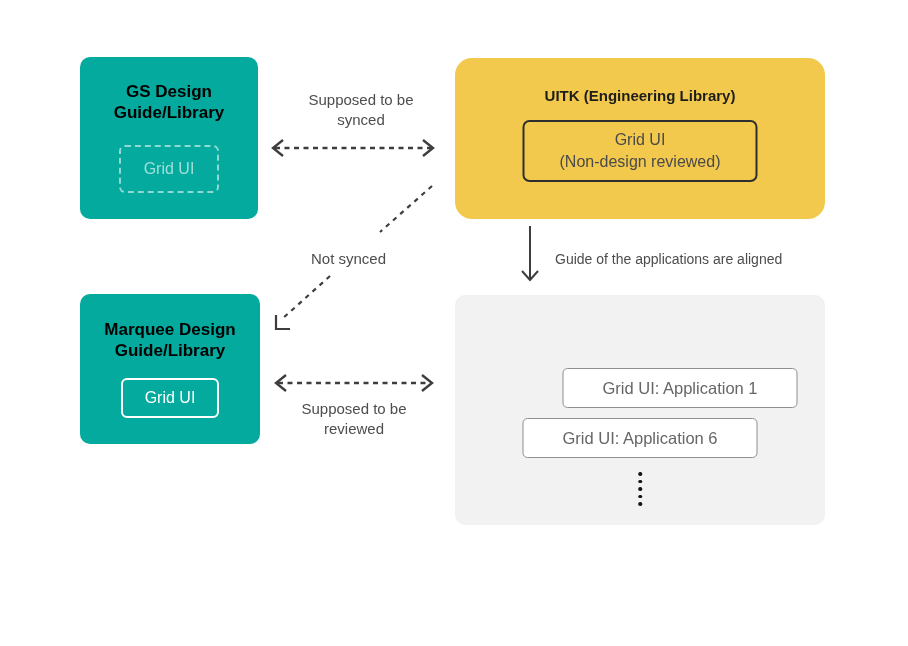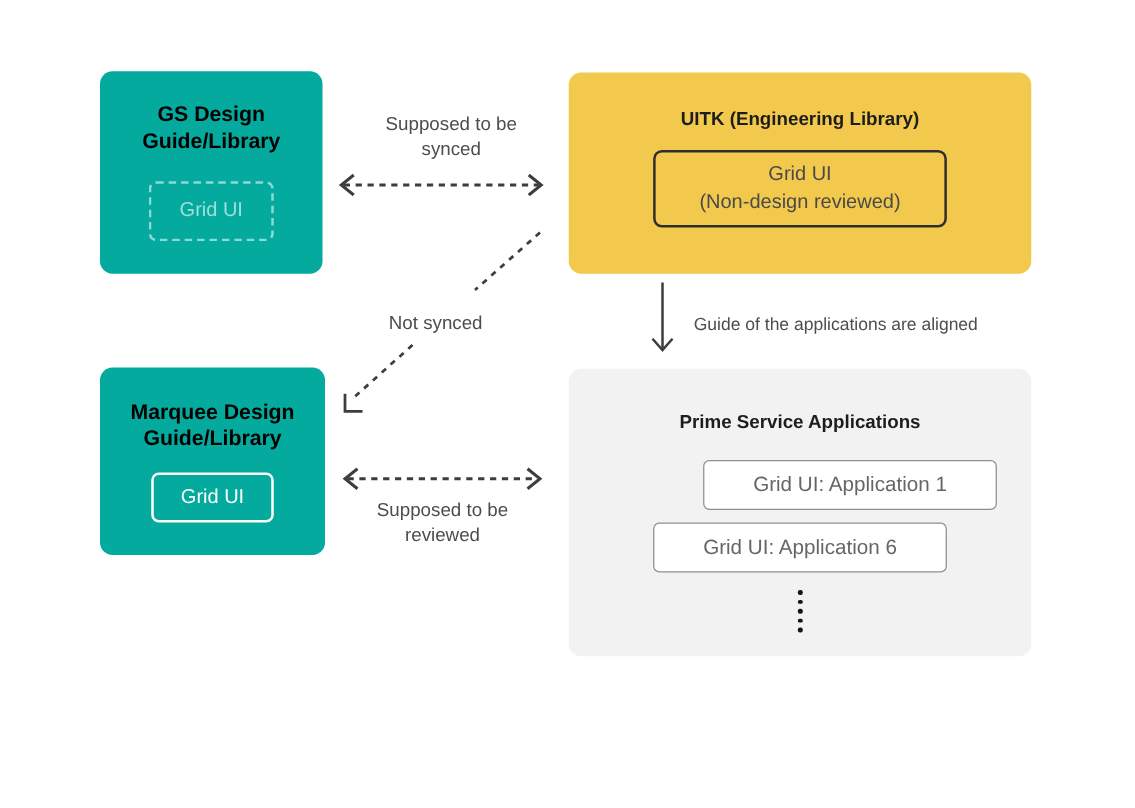--- a/index.html
+++ b/index.html
@@ -135,37 +135,36 @@
     </g>
   </svg>
 
   <div class="node node-teal" style="left:80px; top:57px; width:178px; height:162px;">
     <div class="node-title title-white" style="top:24px; padding:0 20px;">GS Design Guide/Library</div>
     <div class="chip chip-dashed" style="top:88px;">
       <span>Grid UI</span>
     </div>
   </div>
 
-  <div class="node node-yellow" style="left:455px; top:58px; width:370px; height:161px;">
+  <div class="node node-yellow" style="left:455px; top:58px; width:370px; height:161px;border-radius:17px;">
     <div class="node-title title-dark" style="top:28px;">UITK (Engineering Library)</div>
     <div class="chip chip-outline-dark" style="top:62px;">
       <span>Grid UI</span>
       <span>(Non-design reviewed)</span>
     </div>
   </div>
 
   <div class="node node-teal" style="left:80px; top:294px; width:180px; height:150px;">
     <div class="node-title title-white" style="top:25px; padding:0 14px;">Marquee Design Guide/Library</div>
     <div class="chip chip-solid-white" style="top:84px;">
       <span>Grid UI</span>
     </div>
   </div>
 
   <div class="node node-gray" style="left:455px; top:295px; width:370px; height:230px;">
-    <div class="node-title title-dark" style="top:33px;">Prime Service Applications</div>
     <div class="chip chip-app app1">
       <span>Grid UI: Application 1</span>
     </div>
     <div class="chip chip-app app2">
       <span>Grid UI: Application 6</span>
     </div>
     <div class="dots">
       <span class="dot"></span>
         <span class="dot"></span>
         <span class="dot"></span>

